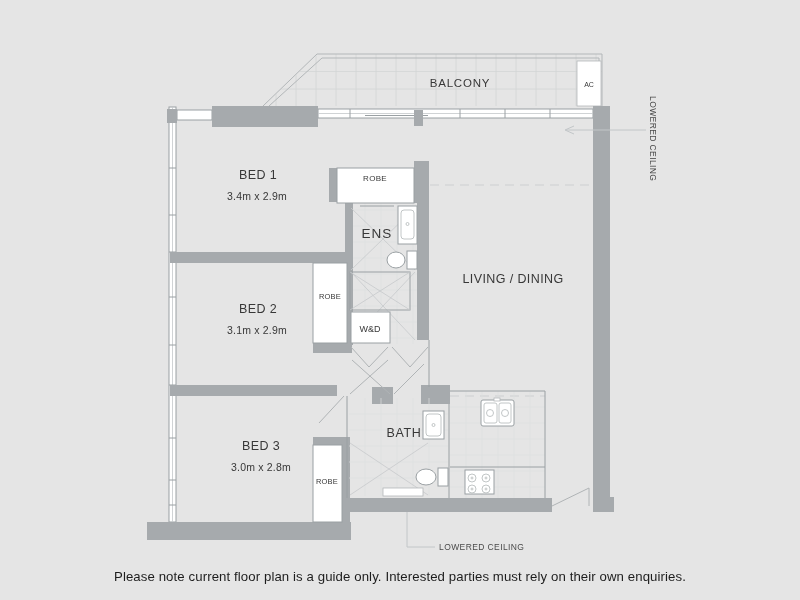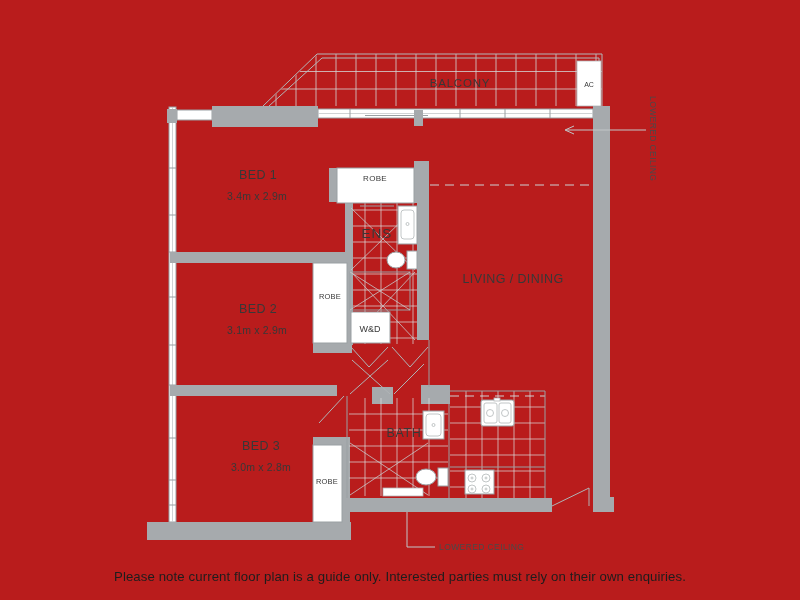--- a/index.html
+++ b/index.html
@@ -8,21 +8,21 @@
     background: #ffffff;
     width: 800px;
     height: 600px;
     overflow: hidden;
     font-family: "Liberation Sans", sans-serif;
   }
   #stage {
     position: relative;
     width: 800px;
     height: 600px;
-    background: #b91c1c;
+    background: #e5e5e5;
   }
   svg { display: block; }
   svg text {
     font-family: "Liberation Sans", sans-serif;
     fill: #383838;
   }
   .room-label   { font-size: 12.5px; letter-spacing: 0.4px; }
   .dim-label    { font-size: 10.5px; letter-spacing: 0.2px; }
   .small-label  { font-size: 8px;  letter-spacing: 0.3px; }
   .tiny-label   { font-size: 7.5px; letter-spacing: 0.2px; }

